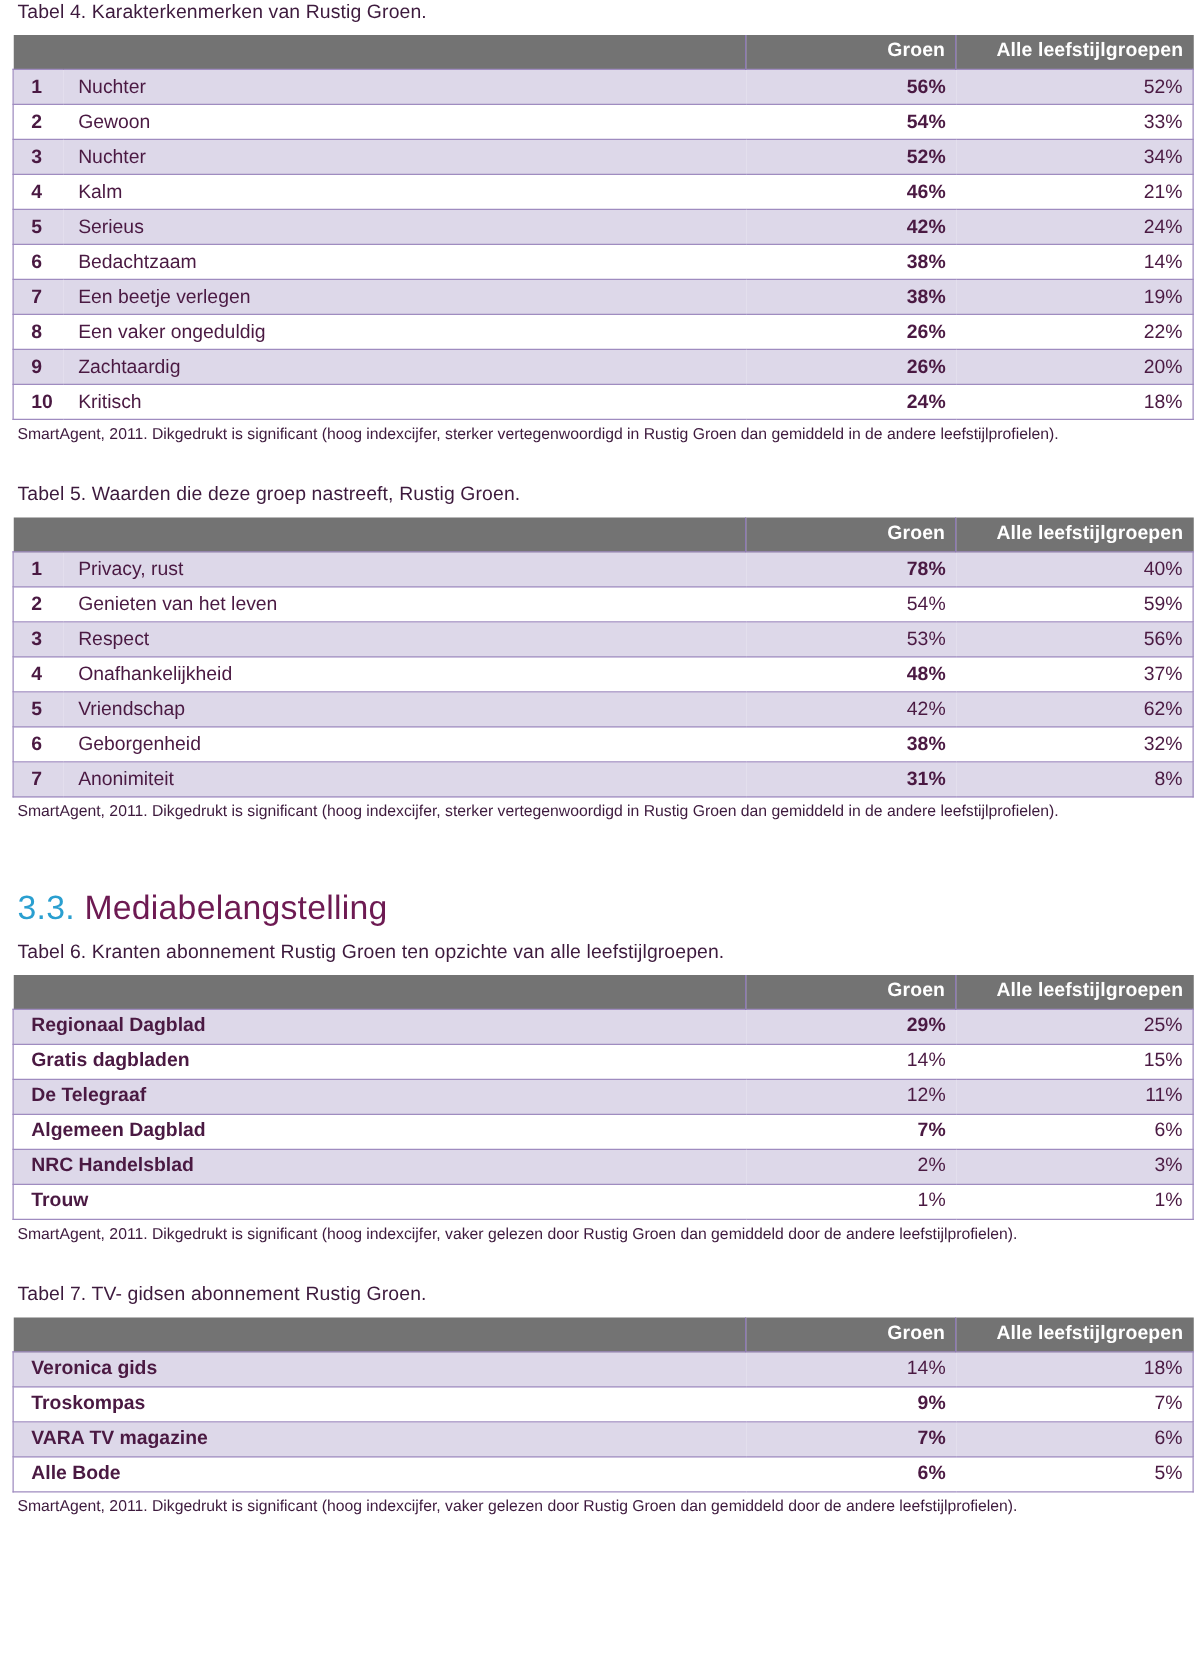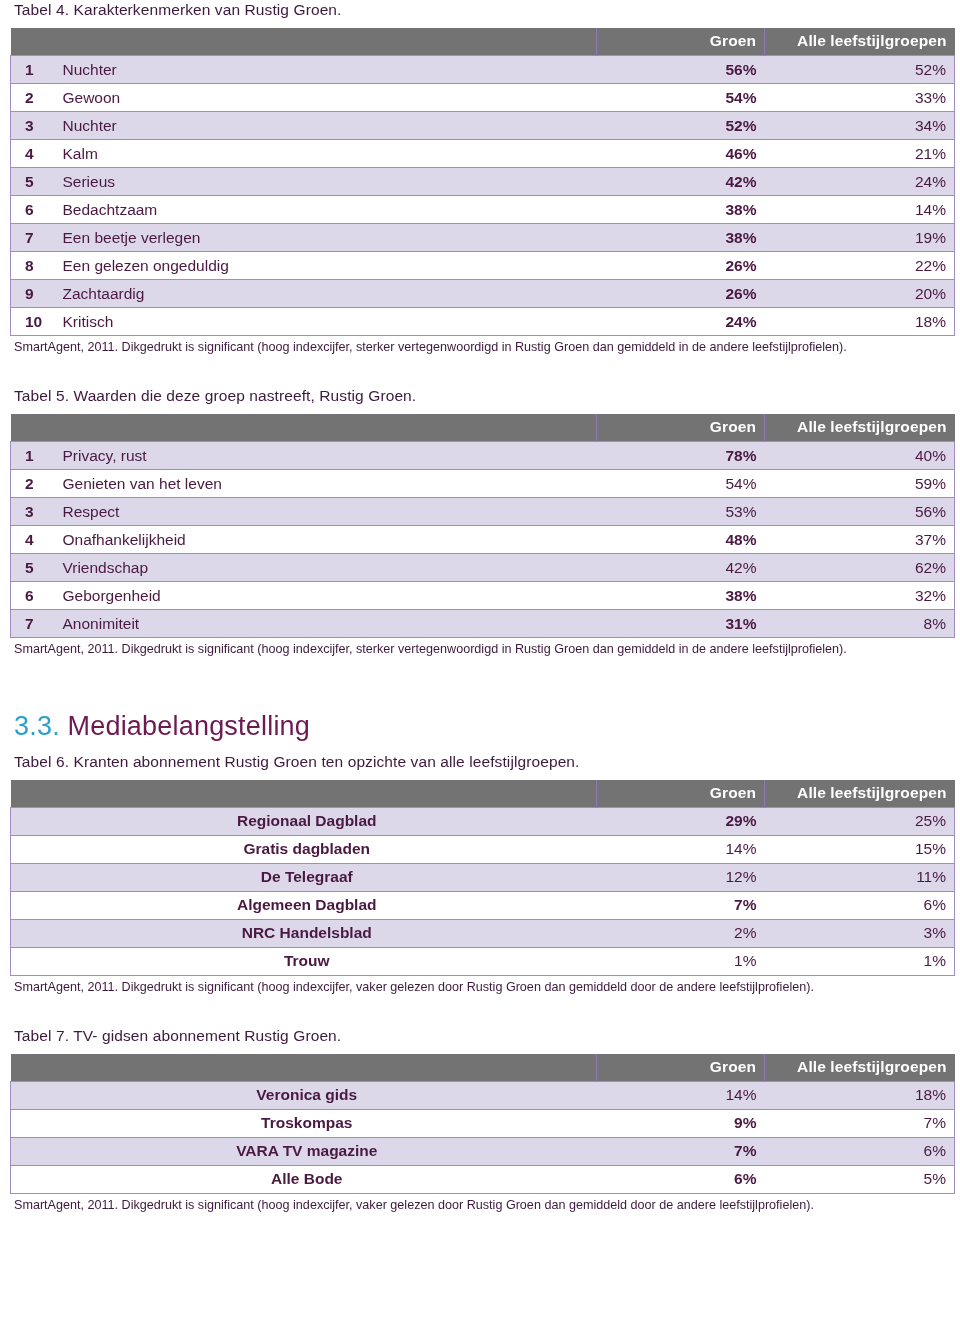--- a/index.html
+++ b/index.html
@@ -90,21 +90,20 @@
     border-left: 1px solid #9f8cc0;
   }
   table.tbl tbody td.label {
     text-align: left;
     padding-left: 12px;
   }
   table.tbl.nonum tbody td.label {
     border-left: 1px solid #9f8cc0;
     font-weight: bold;
     padding-left: 14px;
-    text-align: center;
   }
   table.tbl tbody td.val {
     text-align: right;
   }
   table.tbl tbody td.val.last {
     border-right: 1px solid #9f8cc0;
   }
   table.tbl tbody td.bold { font-weight: bold; }
   .footnote {
     margin: 3px 0 0 14px;
@@ -175,21 +174,21 @@
           <td class="val last">14%</td>
         </tr>
         <tr>
           <td class="num">7</td>
           <td class="label">Een beetje verlegen</td>
           <td class="val bold">38%</td>
           <td class="val last">19%</td>
         </tr>
         <tr>
           <td class="num">8</td>
-          <td class="label">Een gelezen ongeduldig</td>
+          <td class="label">Een vaker ongeduldig</td>
           <td class="val bold">26%</td>
           <td class="val last">22%</td>
         </tr>
         <tr>
           <td class="num">9</td>
           <td class="label">Zachtaardig</td>
           <td class="val bold">26%</td>
           <td class="val last">20%</td>
         </tr>
         <tr>

